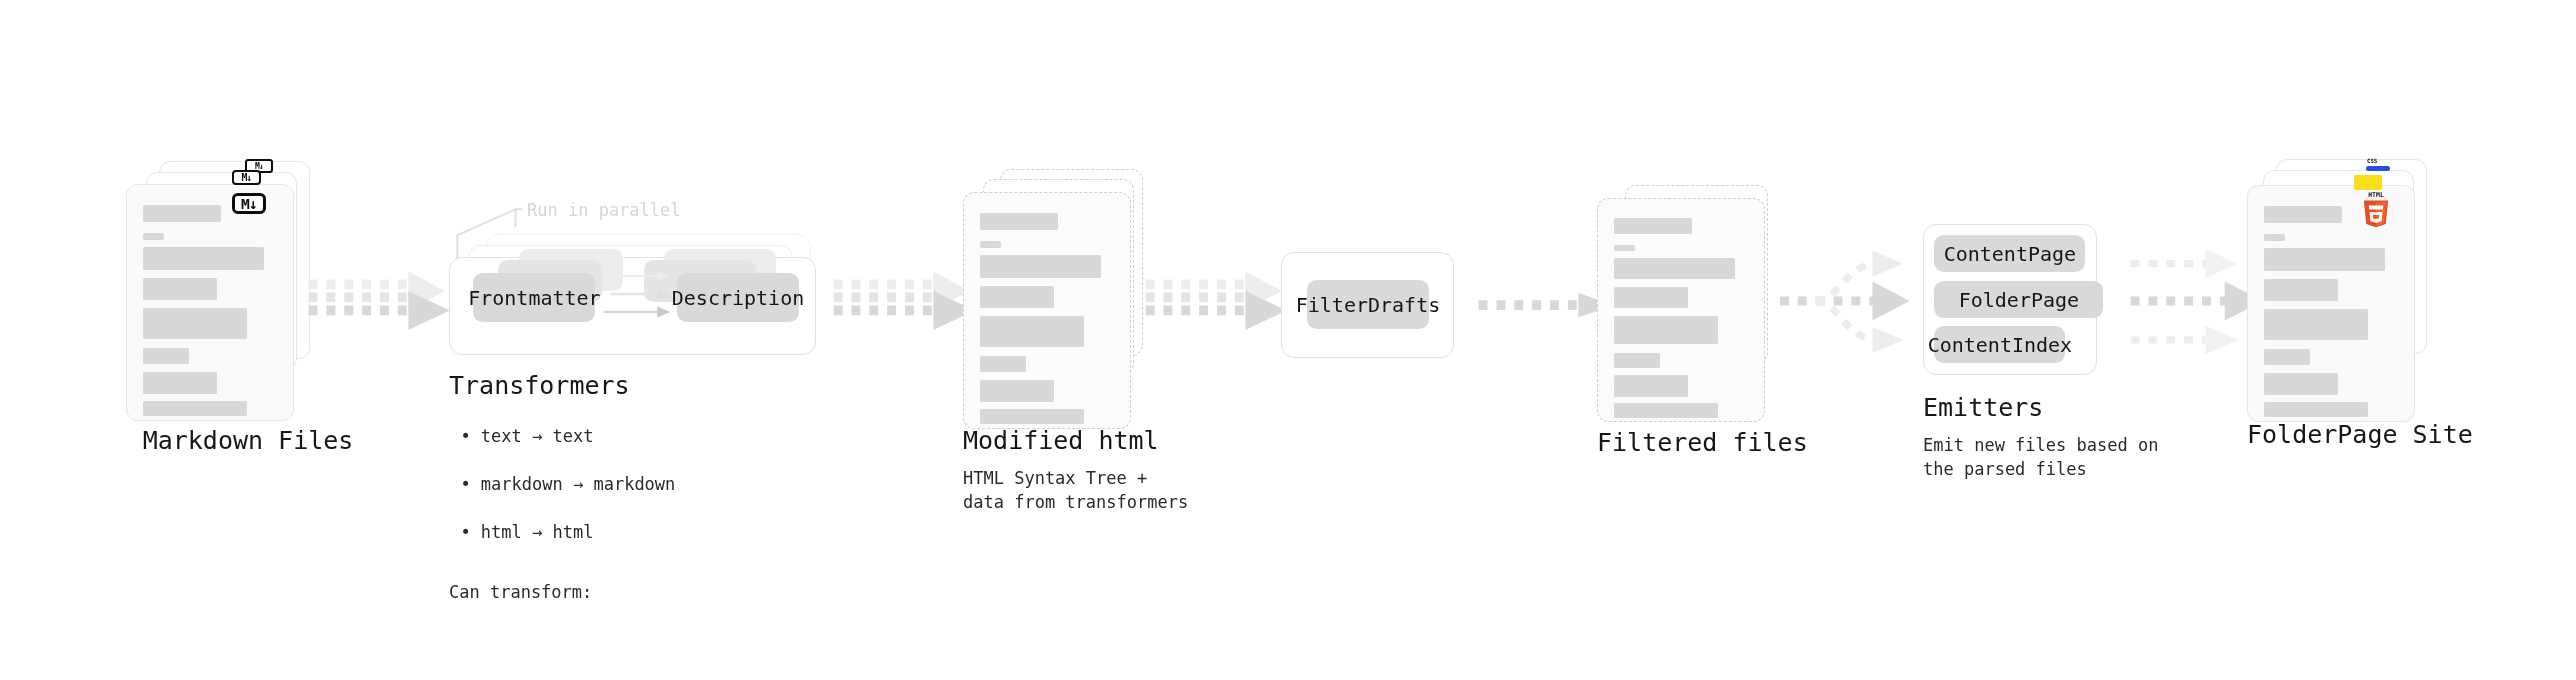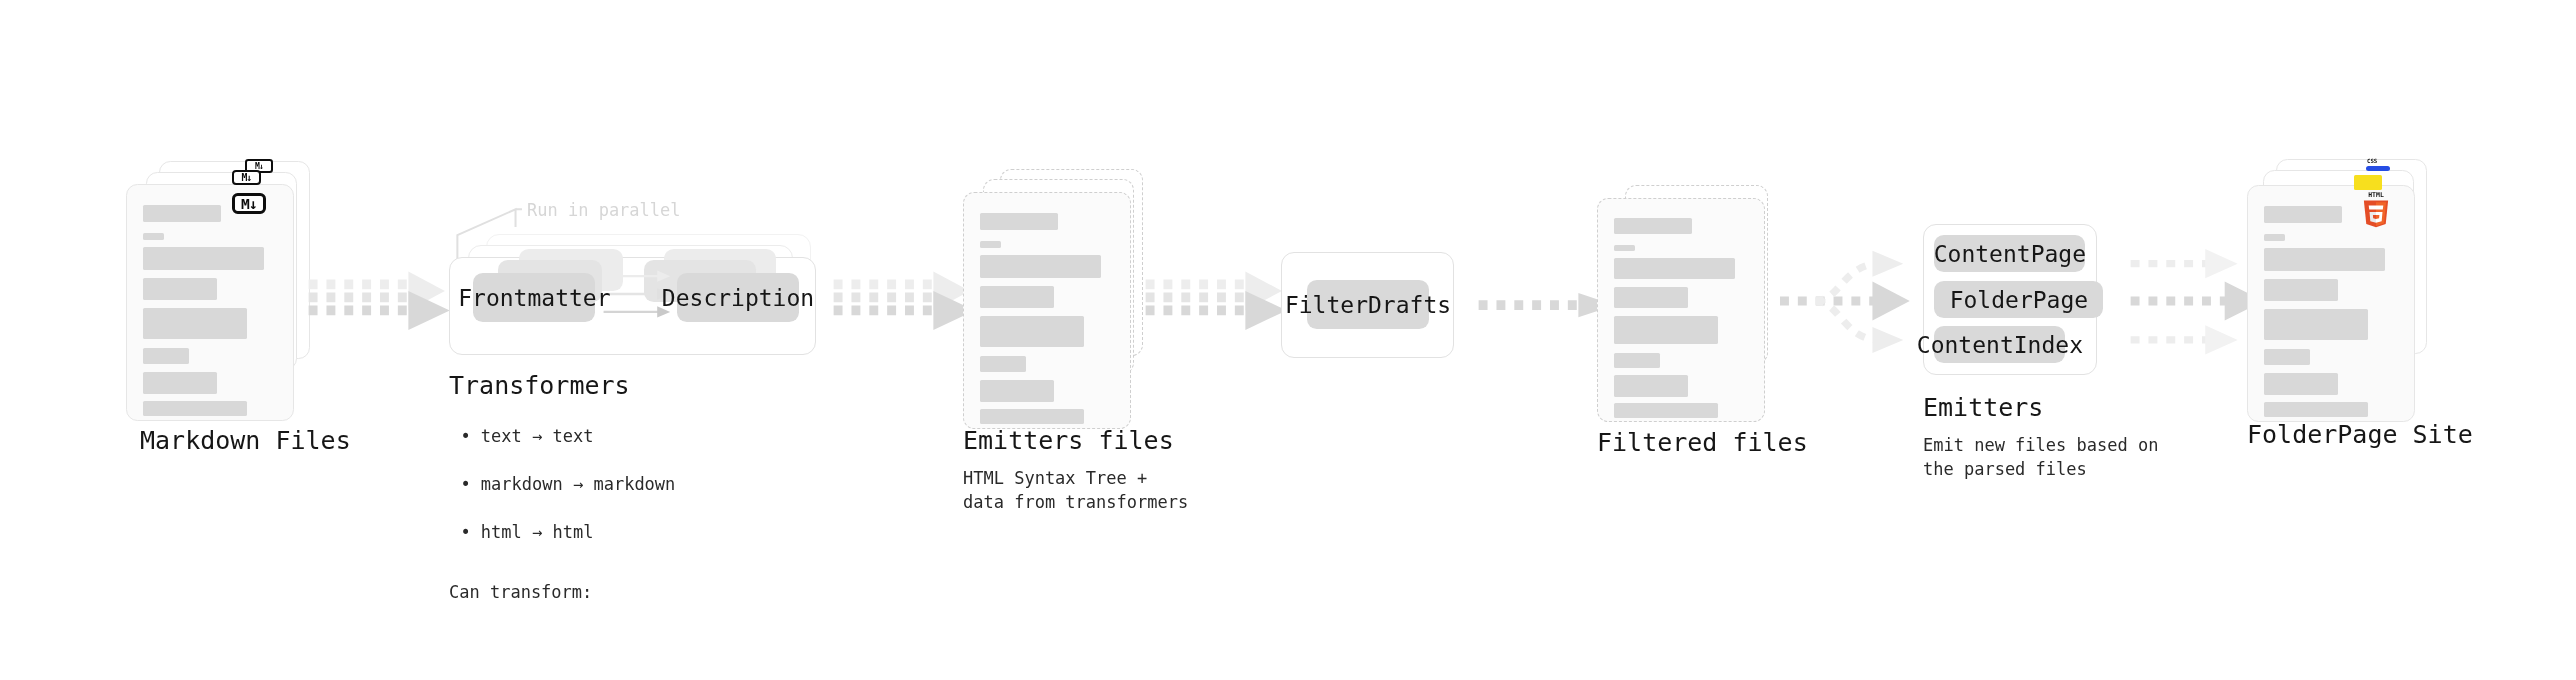--- a/index.html
+++ b/index.html
@@ -70,21 +70,21 @@
     box-sizing:border-box;
   }
   .proc-box.l2{border-color:#ececec;}
   .proc-box.l3{border-color:#f2f2f2;}
 
   .pill{
     position:absolute;
     background:#d9d9d9;
     border-radius:9.8px;
     display:flex;align-items:center;justify-content:center;
-    font-size:23px;
+    font-size:20px;
     color:#161616;
     white-space:nowrap;
     box-sizing:border-box;
   }
   .pill.fade1{background:#e4e4e4;color:transparent;}
   .pill.fade2{background:#ececec;color:transparent;}
 
   .parallel-label{
     position:absolute;
     font-size:17px;
@@ -112,21 +112,21 @@
         <div class="bar" style="left:9.5%;top:69.5%;width:28%;height:6.5%;"></div>
         <div class="bar" style="left:9.5%;top:79.5%;width:45%;height:9.5%;"></div>
         <div class="bar" style="left:9.5%;top:92.0%;width:63%;height:6.5%;"></div>
       </div>
     </div>
 
     <div class="md-badge" style="left:119px;top:-1.6px;width:28px;height:14px;font-size:8.1px;border-width:2.4px;border-radius:3.3px;">M↓</div>
     <div class="md-badge" style="left:106px;top:9px;width:29px;height:15.4px;font-size:9.8px;border-width:2.4px;border-radius:4.1px;">M↓</div>
     <div class="md-badge" style="left:106px;top:32px;width:34px;height:21px;font-size:14.6px;">M↓</div>
   </div>
-  <div class="caption" style="left:140px;top:427px;width:244px;">
+  <div class="caption" style="left:126px;top:427px;width:244px;text-align:center;">
     <div class="cap-title">Markdown Files</div>
   </div>
 
   <svg style="left:307px;top:273px;width:146px;height:57px;" viewBox="0 0 180 70">
     <g stroke-linecap="butt" fill="none">
       <line x1="2" y1="14" x2="128" y2="14" stroke="#ededed" stroke-width="12" stroke-dasharray="11 11"></line>
       <line x1="2" y1="30" x2="128" y2="30" stroke="#e4e4e4" stroke-width="12" stroke-dasharray="11 11"></line>
       <line x1="2" y1="46" x2="128" y2="46" stroke="#d8d8d8" stroke-width="12" stroke-dasharray="11 11"></line>
     </g>
     <path d="M125 -2 L170 22 L125 46 Z" fill="#ededed"></path>
@@ -198,21 +198,21 @@
         <div class="bar" style="left:9.5%;top:26.5%;width:73%;height:9.5%;"></div>
         <div class="bar" style="left:9.5%;top:39.5%;width:45%;height:9.5%;"></div>
         <div class="bar" style="left:9.5%;top:52.5%;width:63%;height:13.0%;"></div>
         <div class="bar" style="left:9.5%;top:69.5%;width:28%;height:6.5%;"></div>
         <div class="bar" style="left:9.5%;top:79.5%;width:45%;height:9.5%;"></div>
         <div class="bar" style="left:9.5%;top:92.0%;width:63%;height:6.5%;"></div>
       </div>
     </div>
   </div>
   <div class="caption" style="left:963px;top:427px;width:276px;">
-    <div class="cap-title">Emitters files</div>
+    <div class="cap-title">Modified html</div>
     <div class="cap-sub">HTML Syntax Tree +
 data from transformers</div>
   </div>
 
   <svg style="left:1144px;top:273px;width:146px;height:57px;" viewBox="0 0 180 70">
     <g fill="none">
       <line x1="2" y1="14" x2="128" y2="14" stroke="#ededed" stroke-width="12" stroke-dasharray="11 11"></line>
       <line x1="2" y1="30" x2="128" y2="30" stroke="#e4e4e4" stroke-width="12" stroke-dasharray="11 11"></line>
       <line x1="2" y1="46" x2="128" y2="46" stroke="#d8d8d8" stroke-width="12" stroke-dasharray="11 11"></line>
     </g>

